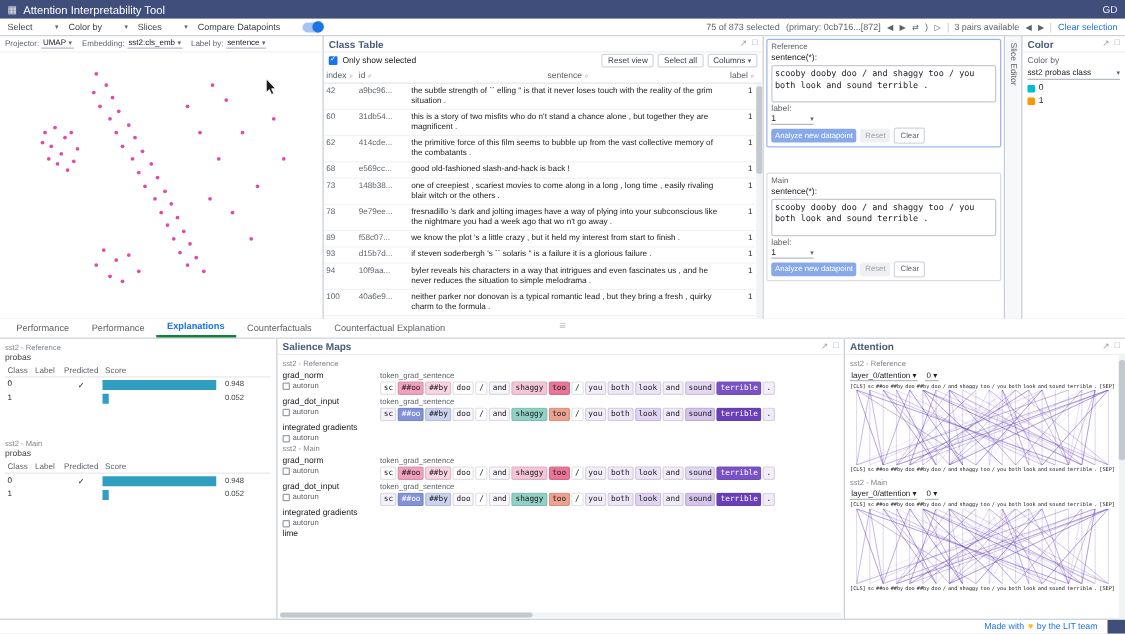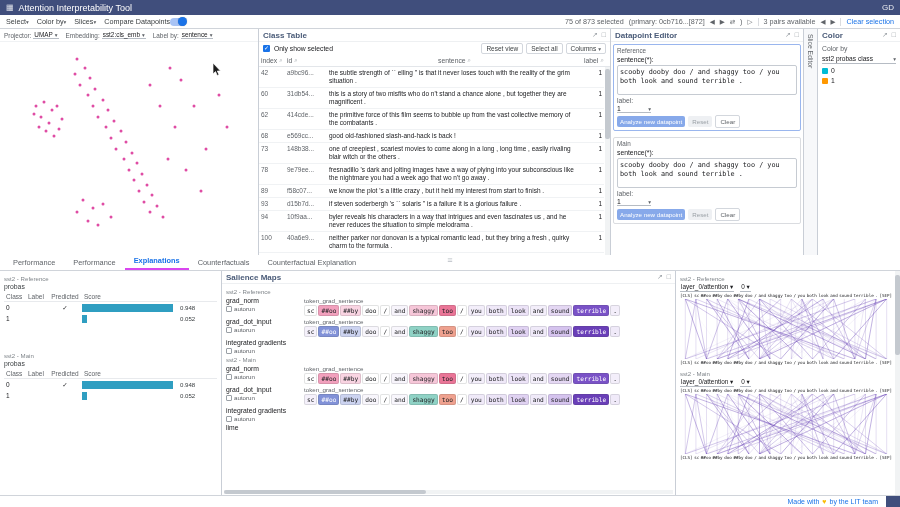--- a/index.html
+++ b/index.html
@@ -6,21 +6,21 @@
   html,body{width:900px;height:507px;overflow:hidden}
   body{font-family:"Liberation Sans",sans-serif;background:#dde1e6;color:#202124;font-size:8px}
   .app{display:flex;flex-direction:column;width:900px;height:507px}
   
   .titlebar{height:15px;background:#404e7c;color:#fff;display:flex;align-items:center;gap:5px;padding:0 6px;flex:none}
   .menu-ic{font-size:8px;opacity:.85}
   .tb-title{font-size:9px}
   .tb-user{margin-left:auto;font-size:8px;opacity:.9}
   
   .toolbar{height:14px;background:#fff;border-bottom:1px solid #d0d4da;display:flex;align-items:center;padding:0 6px;gap:8px;font-size:7.2px;color:#3c4043;flex:none}
-  .tb-item{display:flex;align-items:center;gap:0;cursor:pointer;white-space:nowrap}
+  .tb-item{display:flex;align-items:center;gap:18px;cursor:pointer;white-space:nowrap}
   .caret{font-size:5.5px;color:#5f6368}
   .toggle{width:16px;height:8px;border-radius:4px;background:#a8c3f5;position:relative;flex:none}
   .toggle::after{content:"";position:absolute;right:-1px;top:-1px;width:9px;height:9px;border-radius:50%;background:#1a73e8;box-shadow:0 0 1px rgba(0,0,0,.4)}
   .tb-right{margin-left:auto;display:flex;align-items:center;gap:5px;color:#5f6368;white-space:nowrap}
   .tb-link{color:#1a73e8}
   .tb-ic{font-size:6.5px;color:#5f6368}
   .divider{width:1px;height:8px;background:#dadce0}
   
   .main{flex:1;display:flex;flex-direction:column;min-height:0}
   .row-top{height:226px;display:flex;gap:1px;background:#c9ced6;flex:none}
@@ -54,21 +54,21 @@
   .srch{font-size:6px;color:#9aa0a6}
   .dt-body{flex:1;overflow:hidden;position:relative;padding-right:6px}
   .dt-row{display:flex;border-bottom:1px solid #f0f2f4;font-size:6.5px;line-height:8px}
   .c-index{width:26px;padding:2px;color:#5f6368;flex:none}
   .c-id{width:42px;padding:2px;color:#5f6368;flex:none;overflow:hidden;white-space:nowrap}
   .c-sent{flex:1;padding:2px;min-width:0}
   .c-label{width:22px;padding:2px;text-align:right;flex:none}
   .vscroll{position:absolute;right:0;top:0;width:5px;height:100%;background:#f1f3f4}
   .vthumb{position:absolute;right:0;width:5px;background:#c4c9cf;border-radius:2px}
   
-  .ed-body{flex:1;padding:2px;display:flex;flex-direction:column;gap:6px;overflow:hidden}
+  .ed-body{flex:1;padding:2px;display:flex;flex-direction:column;gap:20px;overflow:hidden}
   .ed-sec{border:1px solid #dadce0;border-radius:2px;padding:2px 3px;display:flex;flex-direction:column;gap:2px}
   .ed-sec.ref{border-color:#9ab6ee}
   .ed-cap{font-size:6.3px;color:#5f6368}
   .ed-flab{font-size:6.8px;color:#202124}
   .ed-text{border:1px solid #c6cbd2;border-radius:2px;padding:2px;font-family:"DejaVu Sans Mono",monospace;font-size:6.8px;line-height:9px;min-height:30px;white-space:pre-wrap;overflow:hidden}
   .ed-label-row{display:flex;flex-direction:column;gap:1px;font-size:6.8px}
   .ed-select{width:34px;border-bottom:1px solid #b6bcc4;display:flex;justify-content:space-between;align-items:center;font-size:6.8px}
   .ed-btns{display:flex;gap:3px;align-items:center}
   .btn-analyze{background:#87a9ea;color:#fff;border-radius:2px;padding:2px 3px;font-size:6.2px;white-space:nowrap}
   .btn-reset{background:#eef0f3;color:#9aa0a6;border-radius:2px;padding:2px 4px;font-size:6.2px}
@@ -77,21 +77,21 @@
   .vtext{writing-mode:vertical-rl;font-size:6.8px;color:#5f6368;margin-top:5px;white-space:nowrap}
   
   .color-body{padding:3px 4px;display:flex;flex-direction:column;gap:3px;font-size:6.8px}
   .muted{color:#5f6368}
   .color-sel{border-bottom:1px solid #b6bcc4;display:flex;justify-content:space-between;align-items:center;padding-bottom:1px;font-size:6.6px}
   .legend-row{display:flex;align-items:center;gap:3px}
   .swatch{width:6px;height:6px;border-radius:1px;flex:none}
   
   .tabbar{height:16px;background:#fff;border-bottom:1px solid #d0d4da;display:flex;align-items:flex-end;padding:0 4px;flex:none;position:relative}
   .tab{padding:2px 9px 3px;font-size:7.4px;color:#5f6368;white-space:nowrap;cursor:pointer}
-  .tab.active{color:#1a73e8;border-bottom:2px solid #d946ef;font-weight:bold}
+  .tab.active{color:#1a73e8;border-bottom:2px solid #15803d;font-weight:bold}
   .tab-handle{position:absolute;left:50%;top:0;transform:translateX(-50%);color:#b8bdc4;font-size:9px}
   
   .cls-body{flex:1;padding:2px 4px;overflow:hidden;font-size:6.5px}
   .grp{font-size:6.1px;color:#80868b;margin:2px 0 1px}
   .probas{font-size:6.8px;color:#3c4043;margin:1px 0}
   .cls-hdr,.cls-row{display:flex;align-items:center;height:11px}
   .cls-hdr{color:#5f6368;border-bottom:1px solid #e8eaed}
   .cc{padding:0 2px}
   .w-class{width:22px;flex:none}
   .w-label{width:22px;flex:none}
@@ -374,27 +374,20 @@
             <div class="dt-row">
               <div class="c-index">123</div>
               <div class="c-id">dba54c...</div>
               <div class="c-sent">turns potentially forgettable formula into something strikingly creative .</div>
               <div class="c-label">1</div>
             </div>
           </div>
       </div>
 
       <div class="module m-editor">
-        <div class="mod-header">
-          <span class="mod-title">Datapoint Editor</span>
-          <span class="mod-icons">
-            <span>↗</span>
-            <span>□</span>
-          </span>
-        </div>
         <div class="ed-body">
           <div class="ed-sec ref">
             <div class="ed-cap">Reference</div>
             <div class="ed-flab">sentence(*):</div>
             <div class="ed-text">scooby dooby doo / and shaggy too / you both look and sound terrible .</div>
             <div class="ed-label-row">
               <span class="muted">label:</span>
               <span class="ed-select">
                   <span>1</span>
                   <span class="caret">▾</span>
@@ -678,20 +671,27 @@
                   <span class="cb"></span>
                   <span>autorun</span>
                 </div>
               </div>
             </div>
             <div class="lime">lime</div>
           </div>
       </div>
 
       <div class="module m-attention">
+        <div class="mod-header">
+          <span class="mod-title">Attention</span>
+          <span class="mod-icons">
+            <span>↗</span>
+            <span>□</span>
+          </span>
+        </div>
         <div class="att-body">
           <div class="vscroll" style="right:0">
               <div class="vthumb" style="top:4px;height:80px"></div>
             </div>
         <div class="att-sec">
               <div class="grp">sst2 - Reference</div>
               <div class="att-ctl">
                 <span class="sel">layer_0/attention ▾</span>
                 <span class="sel">0 ▾</span>
               </div>

